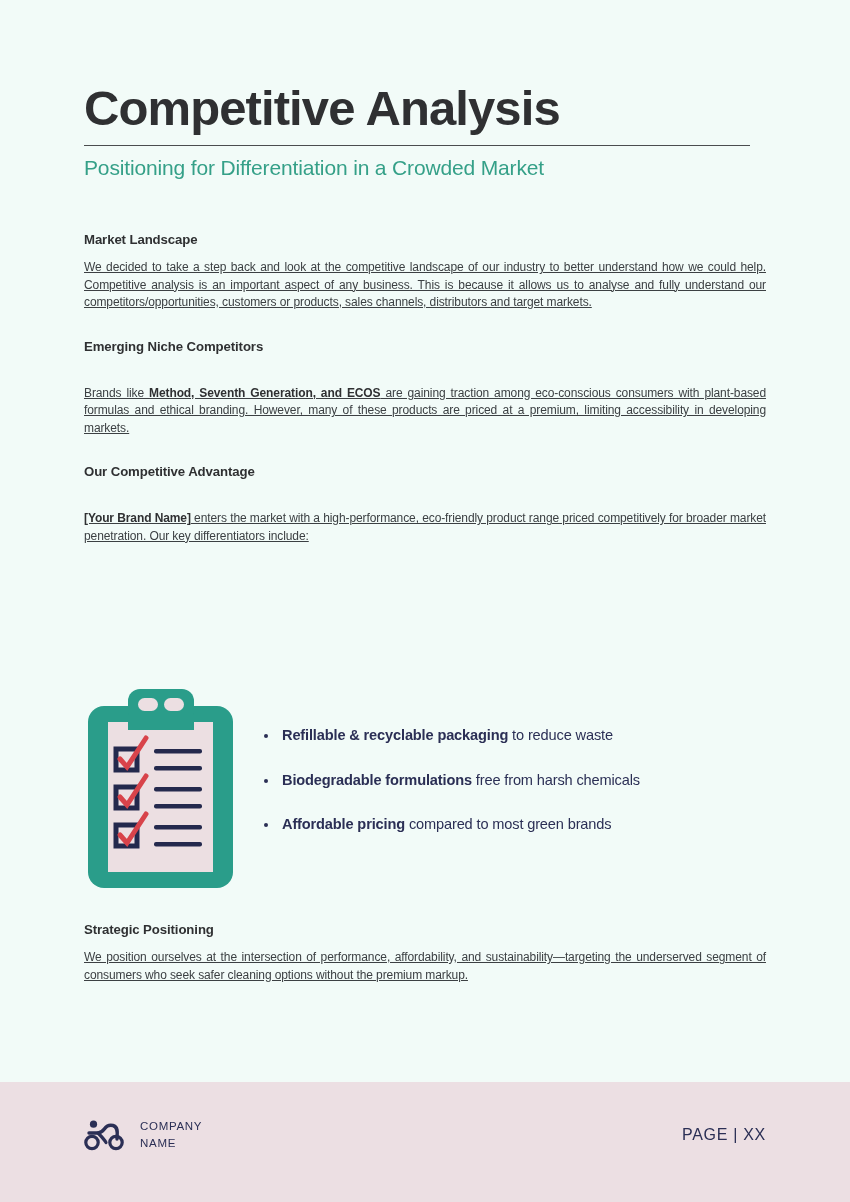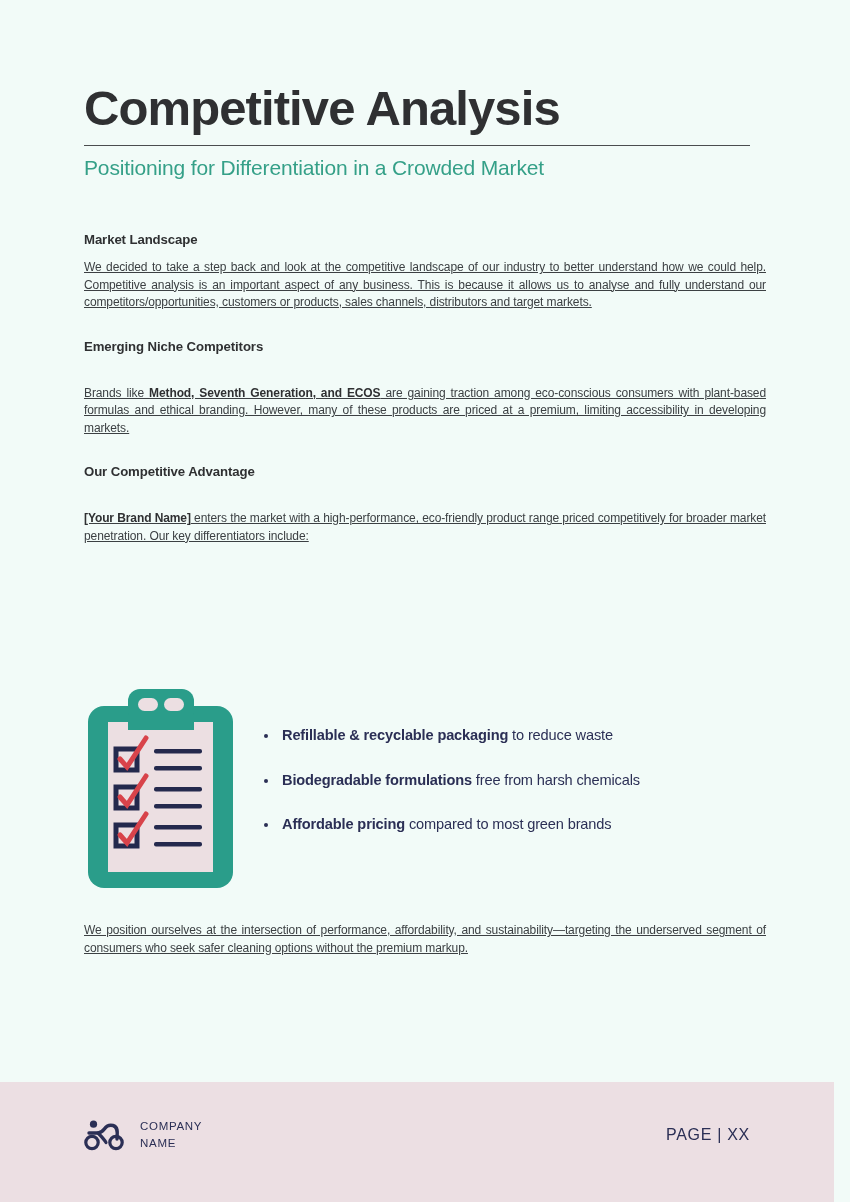--- a/index.html
+++ b/index.html
@@ -129,21 +129,21 @@
     position: absolute;
     left: 84px;
     top: 922px;
     width: 682px;
   }
 
   
   .footer {
     position: absolute;
     left: 0;
-    right: 16px;
+    right: 0;
     top: 1082px;
     height: 120px;
     background: #ecdfe3;
   }
   .footer-inner {
     position: absolute;
     left: 84px;
     right: 84px;
     top: 36px;
     display: flex;
@@ -242,20 +242,21 @@
     <div class="bullets">
       <ul>
         <li><b>Refillable &amp; recyclable packaging</b><span> to reduce waste</span></li>
         <li><b>Biodegradable formulations</b><span> free from harsh chemicals</span></li>
         <li><b>Affordable pricing</b><span> compared to most green brands</span></li>
       </ul>
     </div>
   </div>
 
   <div class="closing">
+    <div class="section-heading">Strategic Positioning</div>
     <p class="body-text">We position ourselves at the intersection of performance, affordability, and sustainability—targeting the underserved segment of consumers who seek safer cleaning options without the premium markup.</p>
   </div>
 
   <div class="footer">
     <div class="footer-inner">
       <div class="brand">
         <svg class="brand-logo" viewBox="0 0 42 32">
           <circle cx="8" cy="23.5" r="6.2" fill="none" stroke="#2b2f55" stroke-width="3.2"></circle>
           <circle cx="32" cy="23.5" r="6.2" fill="none" stroke="#2b2f55" stroke-width="3.2"></circle>
           <path d="M5 14 L14 14 C21 14 20 4.5 29 6.5 C35 8 33 16 33 20" fill="none" stroke="#2b2f55" stroke-width="3.4" stroke-linecap="round" stroke-linejoin="round"></path>

